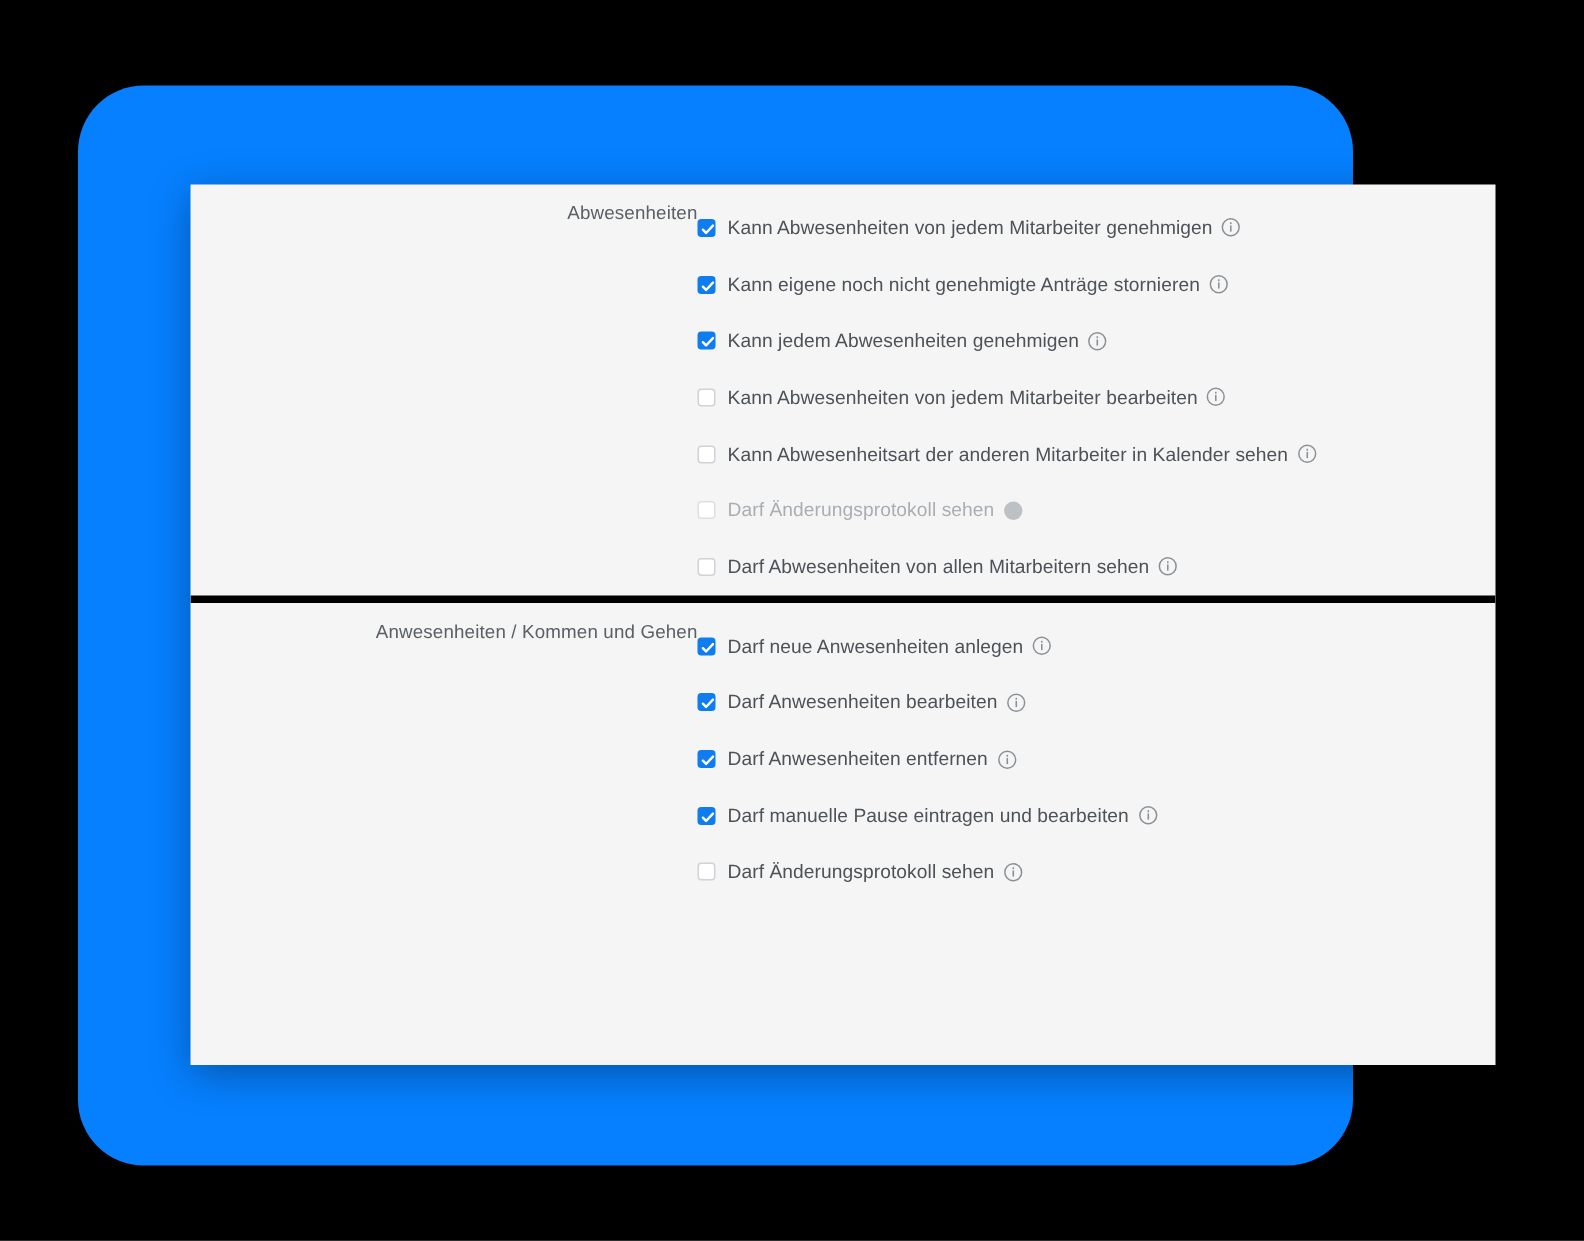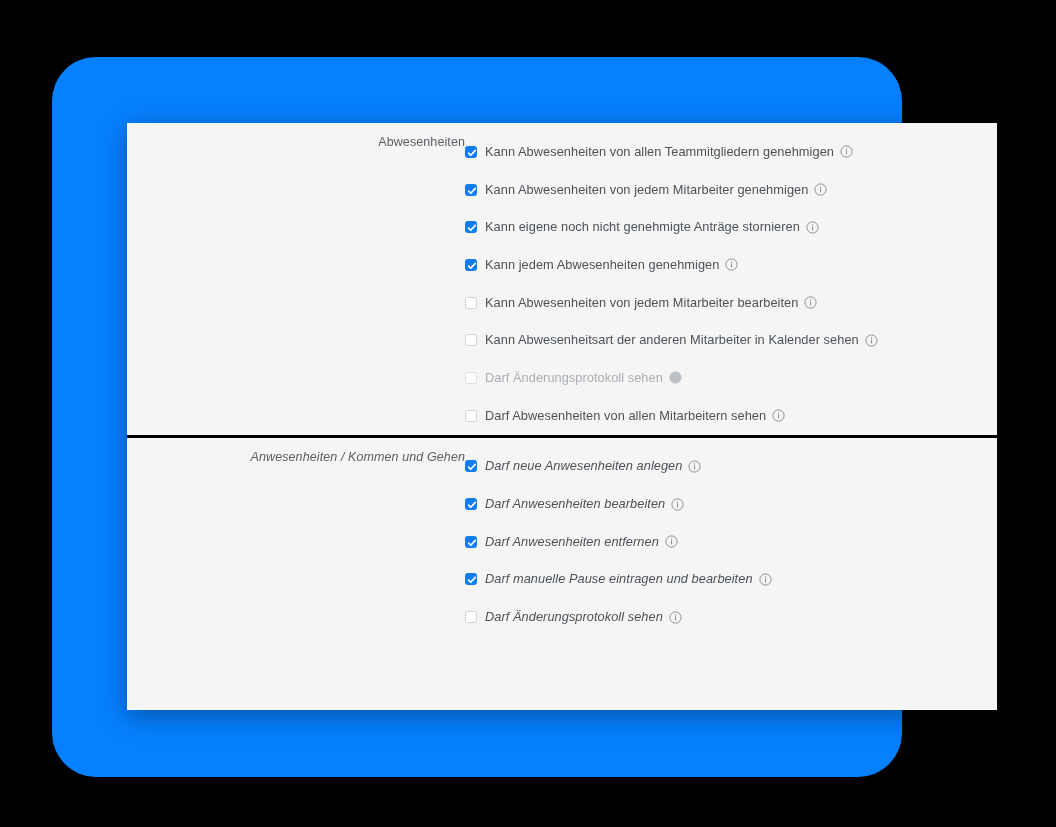--- a/index.html
+++ b/index.html
@@ -36,21 +36,21 @@
     background: #f5f5f5;
     box-shadow: 0 6px 26px rgba(0,0,0,0.35);
     overflow: hidden;
     text-align: right;
   }
   .section {
     position: relative;
     display: flex;
     align-items: flex-start;
   }
-  .section + .section { border-top: 3px solid #000000; font-style: italic; }
+  .section + .section { border-top: 5px solid #000000; }
 
   .section-title-col {
     width: 338px;
     flex: 0 0 338px;
     padding: 11px 0 0 8px;
   }
   .section-title {
     font-size: 12.5px;
     color: #5b6066;
     letter-spacing: 0.1px;
@@ -121,35 +121,20 @@
           <div class="section-title-col">
             <div class="section-title">Abwesenheiten</div>
           </div>
           <div class="rows-col">
             <div class="opt-row">
               <span class="cb checked">
                 <svg width="10" height="10" viewBox="0 0 10 10">
                   <path d="M1.6 5.1 L3.7 7.3 L8.3 2.4" fill="none" stroke="#ffffff" stroke-width="1.6" stroke-linecap="round" stroke-linejoin="round"></path>
                 </svg>
               </span>
-              <span class="opt-label">Kann Abwesenheiten von allen Teammitgliedern genehmigen</span>
-              <span class="info-icon">
-                <svg width="13" height="13" viewBox="0 0 13 13">
-                  <circle cx="6.5" cy="6.5" r="5.6" fill="none" stroke="#8b9097" stroke-width="1"></circle>
-                  <rect x="6" y="5.3" width="1.05" height="4.1" fill="#8b9097"></rect>
-                  <rect x="6" y="3.2" width="1.05" height="1.25" fill="#8b9097"></rect>
-                </svg>
-              </span>
-            </div>
-            <div class="opt-row">
-              <span class="cb checked">
-                <svg width="10" height="10" viewBox="0 0 10 10">
-                  <path d="M1.6 5.1 L3.7 7.3 L8.3 2.4" fill="none" stroke="#ffffff" stroke-width="1.6" stroke-linecap="round" stroke-linejoin="round"></path>
-                </svg>
-              </span>
               <span class="opt-label">Kann Abwesenheiten von jedem Mitarbeiter genehmigen</span>
               <span class="info-icon">
                 <svg width="13" height="13" viewBox="0 0 13 13">
                   <circle cx="6.5" cy="6.5" r="5.6" fill="none" stroke="#8b9097" stroke-width="1"></circle>
                   <rect x="6" y="5.3" width="1.05" height="4.1" fill="#8b9097"></rect>
                   <rect x="6" y="3.2" width="1.05" height="1.25" fill="#8b9097"></rect>
                 </svg>
               </span>
             </div>
             <div class="opt-row">

